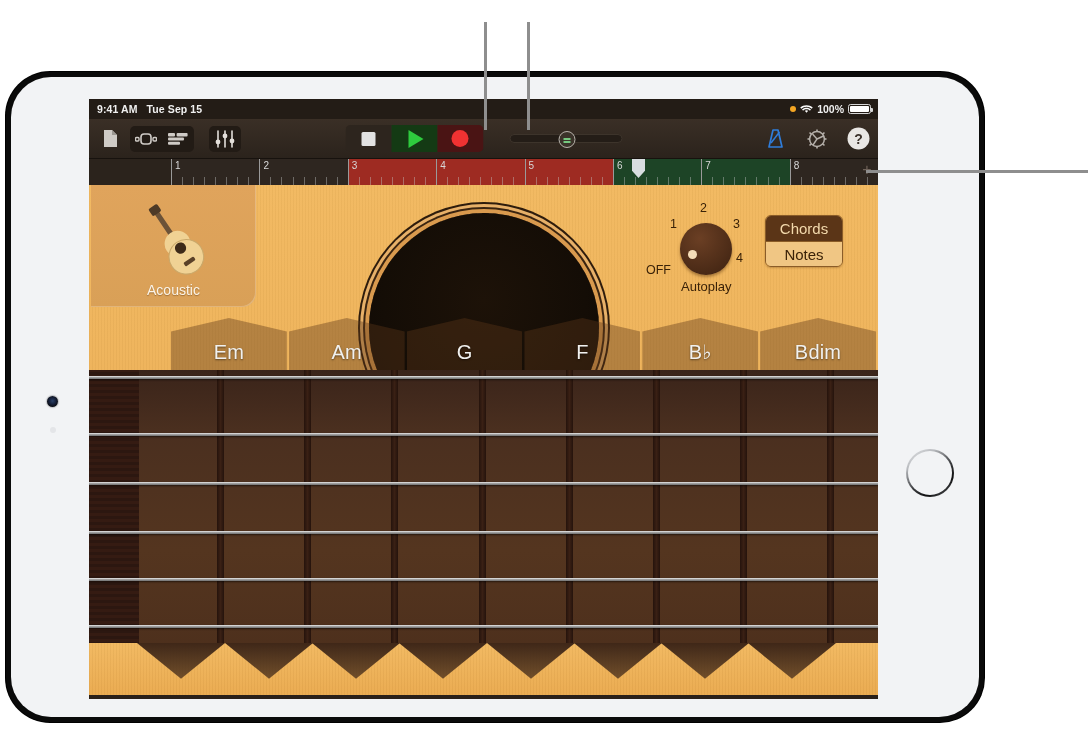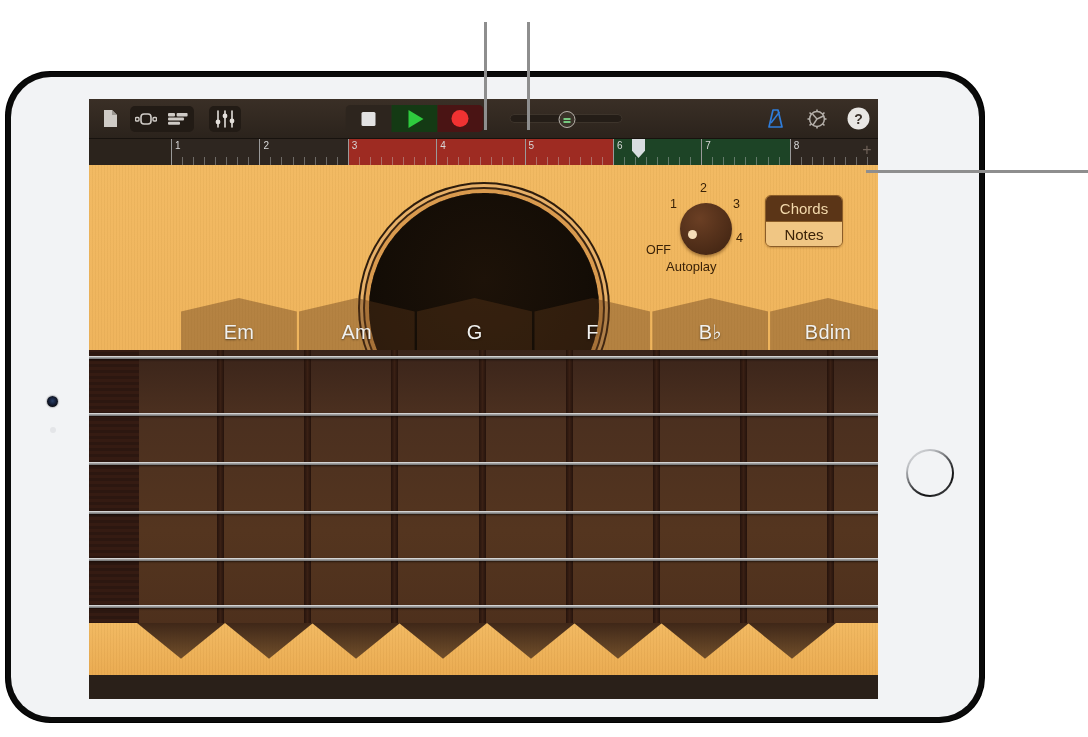--- a/index.html
+++ b/index.html
@@ -201,34 +201,34 @@
     background: radial-gradient(circle at 38% 30%, #6b3f24, #4a2a16 70%, #3d2211 100%);
     box-shadow: 0 2px 3px rgba(80,45,10,.45);
   }
   #knob-dot { position: absolute; left: 8px; top: 27px; width: 9px; height: 9px; border-radius: 50%; background: #f5ddb8; }
   .knob-lbl { position: absolute; color: #3a2208; font-size: 12.5px; font-weight: 500; }
   #knob-off { left: -2px; top: 52px; margin-top: 12px; }
   #knob-1  { left: 22px; top: 18px; }
   #knob-2  { left: 52px; top: 2px; }
   #knob-3  { left: 85px; top: 18px; }
   #knob-4  { left: 88px; top: 52px; }
-  #autoplay-label { position: absolute; left: 18px; top: 80px; color: #3a2208; font-size: 13px; text-align: right; }
+  #autoplay-label { position: absolute; left: 33px; top: 80px; color: #3a2208; font-size: 13px; text-align: right; }
 
   
   #chord-notes {
     position: absolute; right: 35px; top: 30px; width: 78px;
     border: 1.5px solid #8a5c28; border-radius: 6px; overflow: hidden;
     box-shadow: 0 1px 2px rgba(90,50,10,.3);
   }
   .cn-opt { height: 25px; display: flex; align-items: center; justify-content: center; font-size: 15px; }
   .cn-opt.active { background: #5b3517; color: #f3d9ac; }
   .cn-opt.idle   { background: #f0c684; color: #3a2208; border-top: 1px solid #8a5c28; }
 
   
-  #chord-row { position: absolute; left: 92px; top: 133px; width: 705px; height: 52px; display: flex; }
+  #chord-row { position: absolute; left: 82px; top: 133px; width: 705px; height: 52px; display: flex; }
   .chord {
     position: relative; flex: 1; height: 52px; margin-right: 2px;
     display: flex; align-items: flex-end; justify-content: center;
     padding-bottom: 6px;
     background: rgba(92,56,24,0.40);
     clip-path: polygon(50% 0, 100% 26%, 100% 100%, 0 100%, 0 26%);
   }
   .chord:last-child { margin-right: 0; }
   .chord-label {
     color: #f1f1ef; font-size: 20px; letter-spacing: .2px;
@@ -269,20 +269,40 @@
 <div class="callout-h" style="left:866px; top:170px; width:222px;"></div>
 
 <div id="ipad">
   <div id="ipad-frame">
     <div id="camera"></div>
     <div id="ambient-sensor"></div>
     <div id="home-button"></div>
 
     <div id="screen">
 
+      <div id="status-bar">
+        <div id="status-left">
+          <span>9:41 AM</span>
+          <span>Tue Sep 15</span>
+        </div>
+        <div id="status-right">
+          <span class="orange-dot"></span>
+          <span class="wifi-ico">
+            <svg viewBox="0 0 16 12" width="13" height="10">
+              <path d="M8 10.6 L5.9 8.2 C7.1 7.2 8.9 7.2 10.1 8.2 Z" fill="#fff"></path>
+              <path d="M8 6.4c-1.6 0-3.1.6-4.2 1.6l-1.3-1.5C4 5.1 5.9 4.4 8 4.4s4 .7 5.5 2.1l-1.3 1.5C11.1 7 9.6 6.4 8 6.4z" fill="#fff"></path>
+              <path d="M8 3.2c-2.4 0-4.7.9-6.4 2.4L0.3 4.1C2.4 2.3 5.1 1.3 8 1.3s5.6 1 7.7 2.8l-1.3 1.5C12.7 4.1 10.4 3.2 8 3.2z" fill="#fff"></path>
+            </svg>
+          </span>
+          <span>100%</span>
+          <span class="batt">
+              <i></i>
+            </span>
+        </div>
+      </div>
 
       <div id="toolbar">
         <div class="tb-left">
           <div class="tb-btn plain">
             <svg width="15" height="19" viewBox="0 0 15 19">
               <path d="M1 1h8l5 5v12H1z" fill="#cfcbc6"></path>
               <path d="M9 1l5 5H9z" fill="#9c9892"></path>
             </svg>
           </div>
           <div class="tb-group">
@@ -484,20 +504,34 @@
             </div>
           <div id="plus-btn">+</div>
         </div>
       </div>
 
       <div id="guitar">
 
         <div id="rosette"></div>
         <div id="soundhole"></div>
 
+        <div id="instrument-card">
+          <svg id="guitar-thumb" viewBox="0 0 120 92">
+            <g transform="rotate(-34 60 46)">
+              <rect x="58" y="6" width="6" height="46" fill="#6b5238" rx="1.5"></rect>
+              <rect x="55" y="0" width="12" height="10" rx="2" fill="#4d3a27"></rect>
+              <circle cx="61" cy="70" r="20" fill="#f0d294"></circle>
+              <circle cx="61" cy="52" r="15" fill="#f0d294"></circle>
+              <circle cx="61" cy="58" r="6.5" fill="#3d2a18"></circle>
+              <rect x="54" y="74" width="14" height="5" rx="1.5" fill="#5a4128"></rect>
+              <path d="M41 70a20 20 0 0 0 40 0 20 20 0 0 0-40 0" fill="none" stroke="#c9a86a" stroke-width="1.2"></path>
+            </g>
+          </svg>
+          <div id="instrument-label">Acoustic</div>
+        </div>
 
         <div id="autoplay">
           <div id="knob">
               <div id="knob-dot"></div>
             </div>
           <div class="knob-lbl" id="knob-off">OFF</div>
           <div class="knob-lbl" id="knob-1">1</div>
           <div class="knob-lbl" id="knob-2">2</div>
           <div class="knob-lbl" id="knob-3">3</div>
           <div class="knob-lbl" id="knob-4">4</div>

